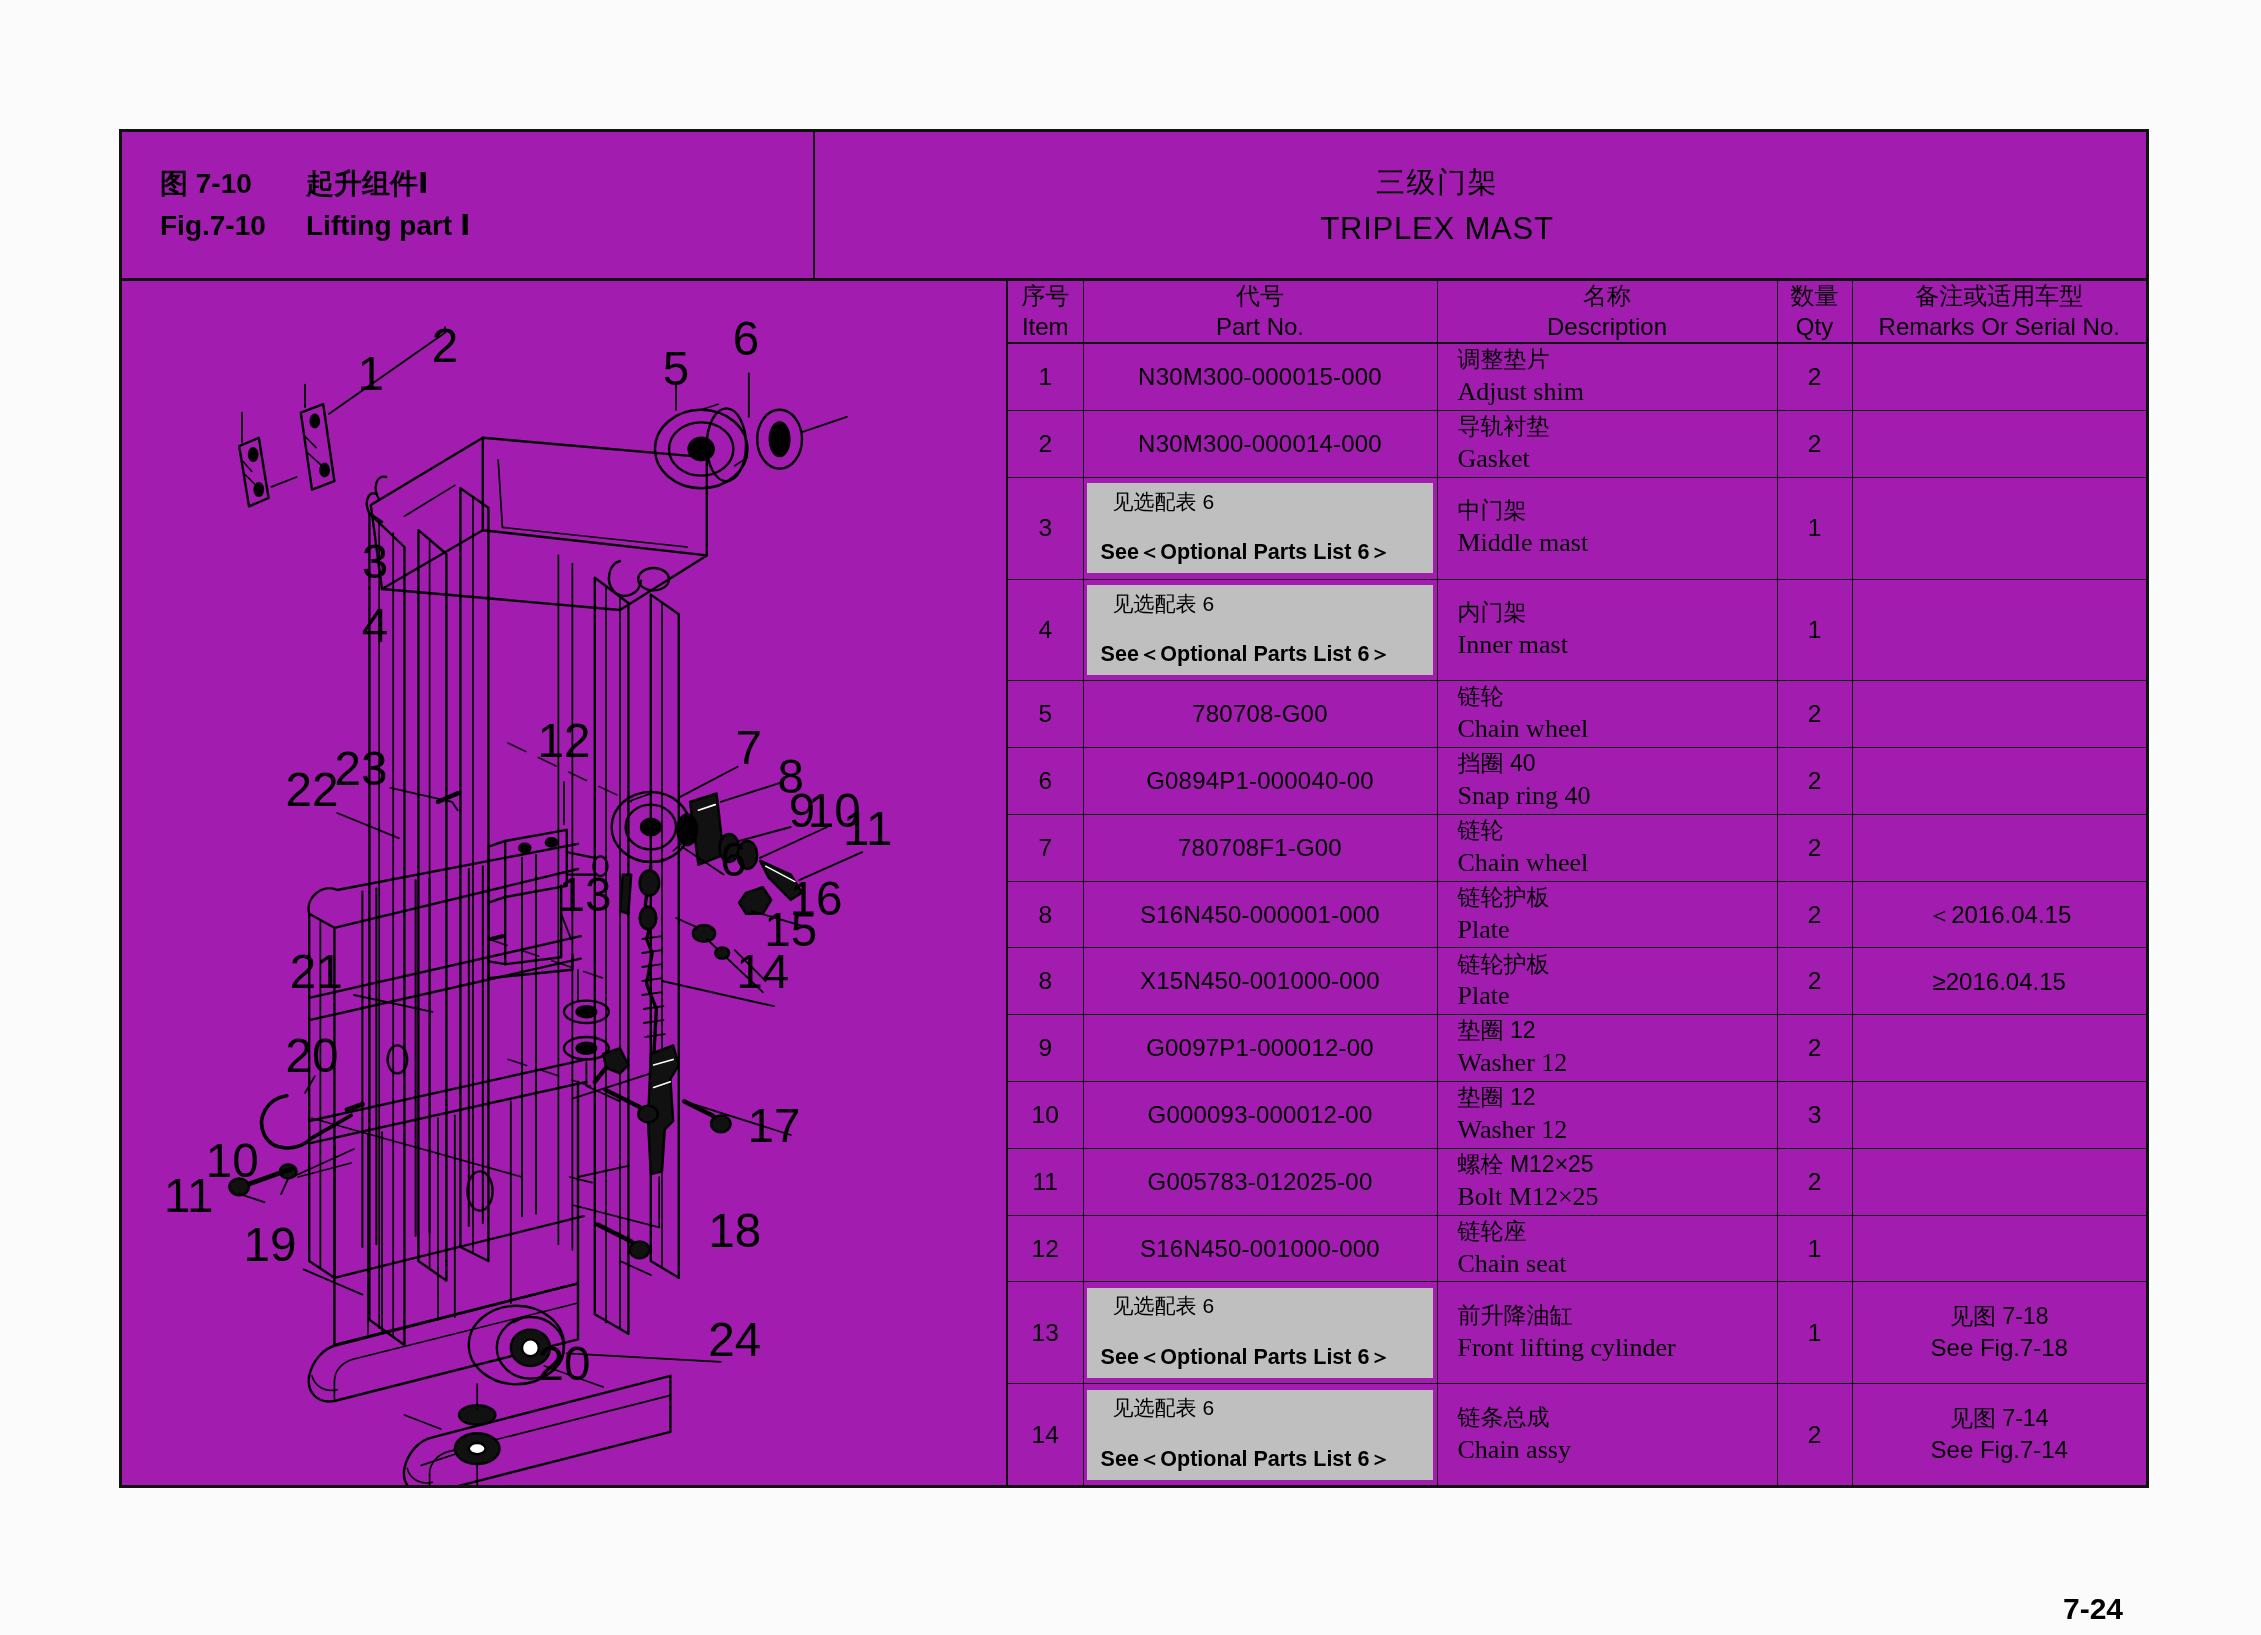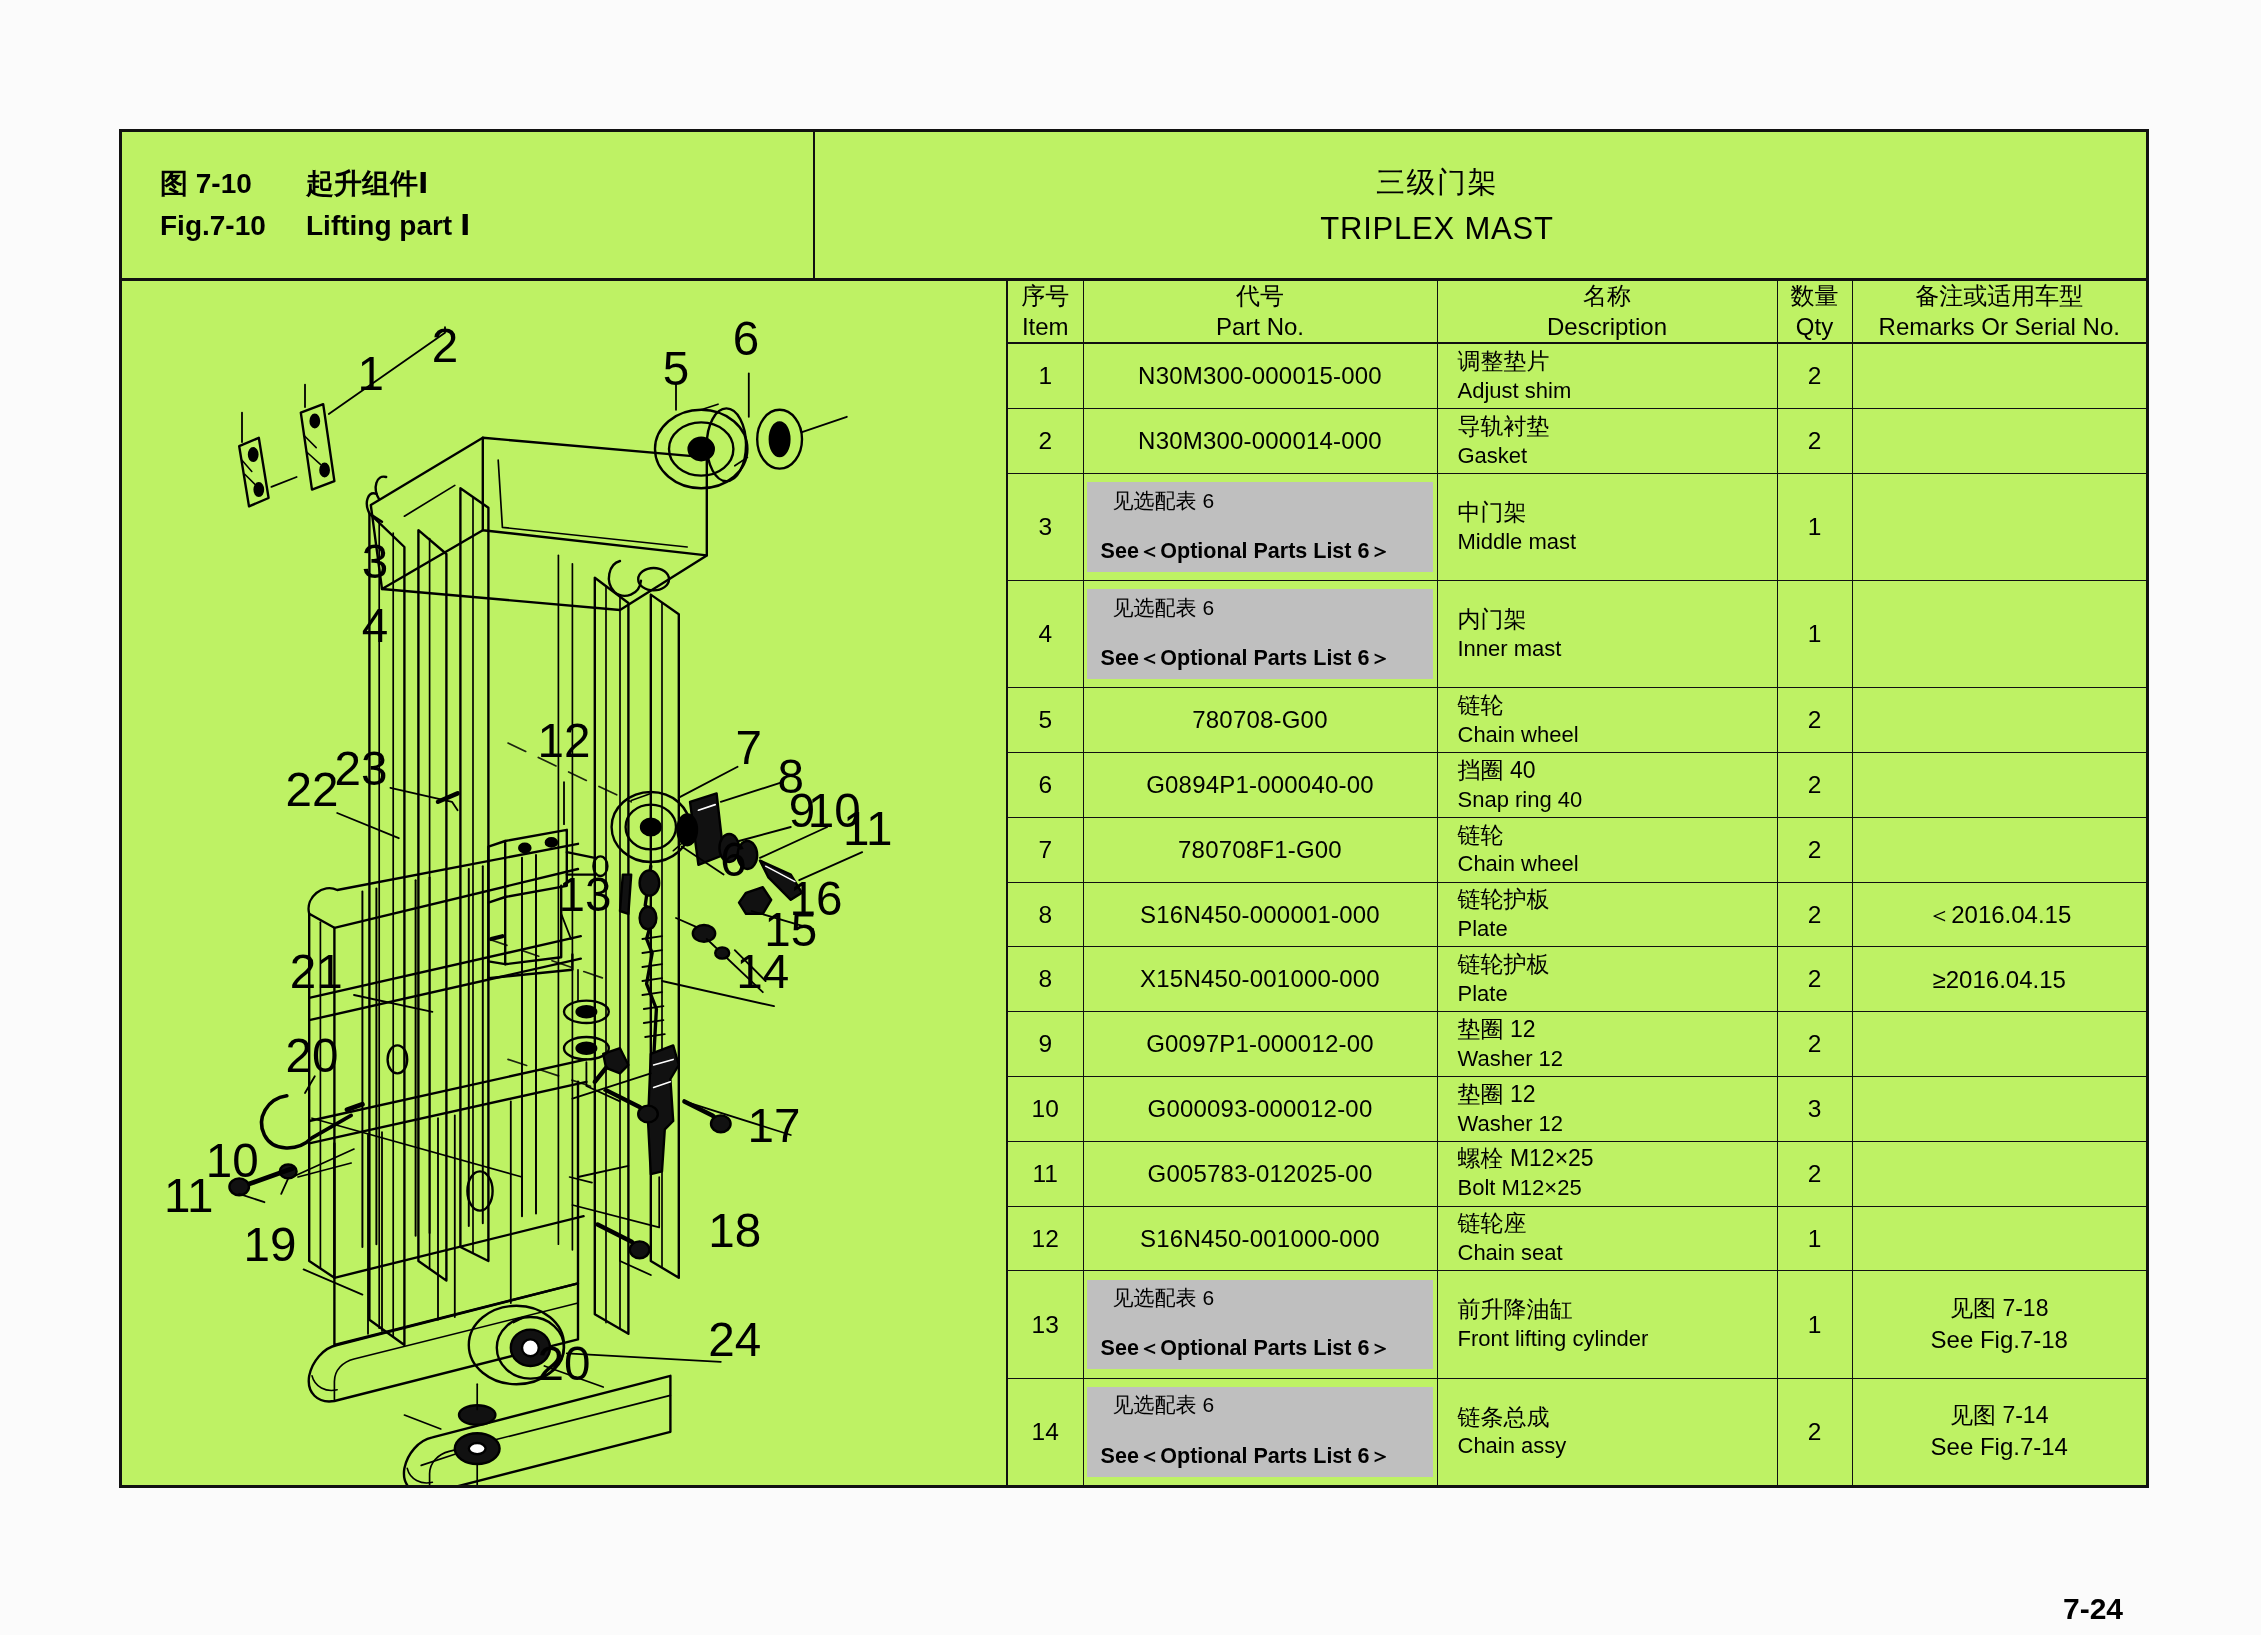--- a/index.html
+++ b/index.html
@@ -18,21 +18,21 @@
 
   
   #page-frame {
     position: absolute;
     left: 119px;
     top: 129px;
     width: 2030px;
     height: 1359px;
     border: 3.1px solid #111;
     box-sizing: border-box;
-    background: #bef264;
+    background: #a21caf;
   }
 
   
   #title-band {
     position: absolute;
     left: 0; top: 0;
     width: 100%;
     height: 149px;
     box-sizing: border-box;
     border-bottom: 3.1px solid #111;
@@ -118,21 +118,21 @@
   col.c-qty     { width: 75px;  }
   col.c-remarks { width: 294px; }
 
   .hdr-cn { font-size: 24px; line-height: 1.25; }
   .hdr-en { font-size: 24px; line-height: 1.3; }
 
   .cell-item { font-size: 24.5px; }
   .cell-qty  { font-size: 24.5px; }
   .cell-part { font-size: 24px; letter-spacing: 0.2px; }
   .desc-cn { font-size: 23px; line-height: 1.3; }
-  .desc-en { font-size: 22px; line-height: 1.3; }
+  .desc-en { font-size: 26px; line-height: 1.3; font-family: Liberation Serif, serif; }
   .desc-inner {
     text-align: left;
     padding-left: 20px;
   }
   .rem-cn { font-size: 23px; line-height: 1.3; }
   .rem-en { font-size: 24px; line-height: 1.3; }
 
   
   .optional-box {
     background: #bfbfbf;

